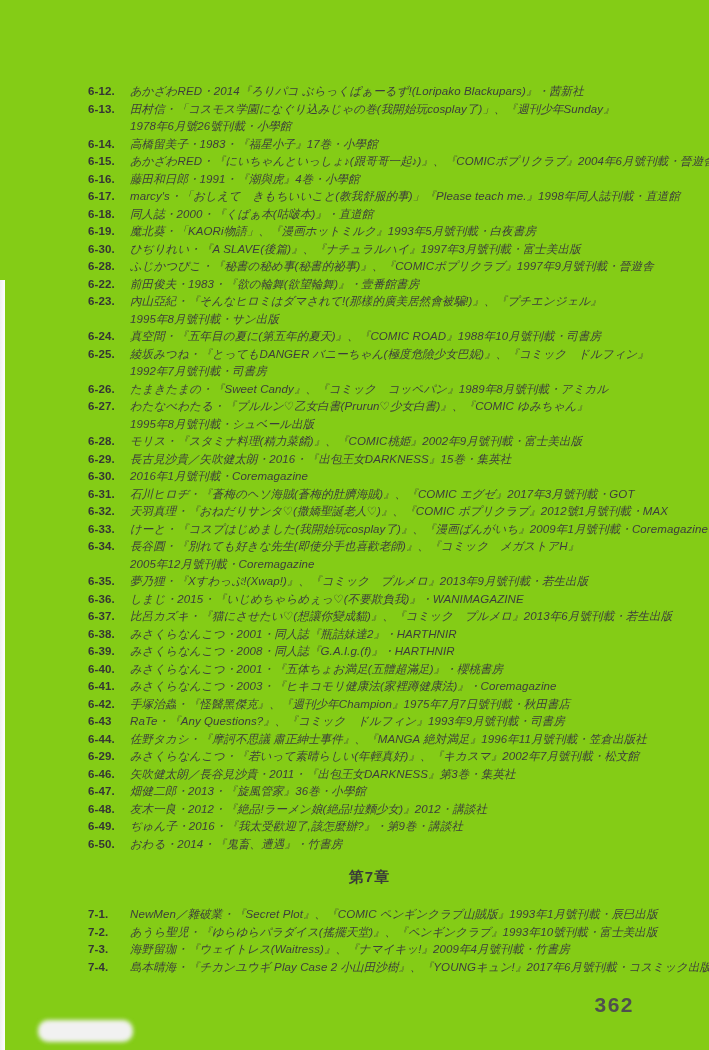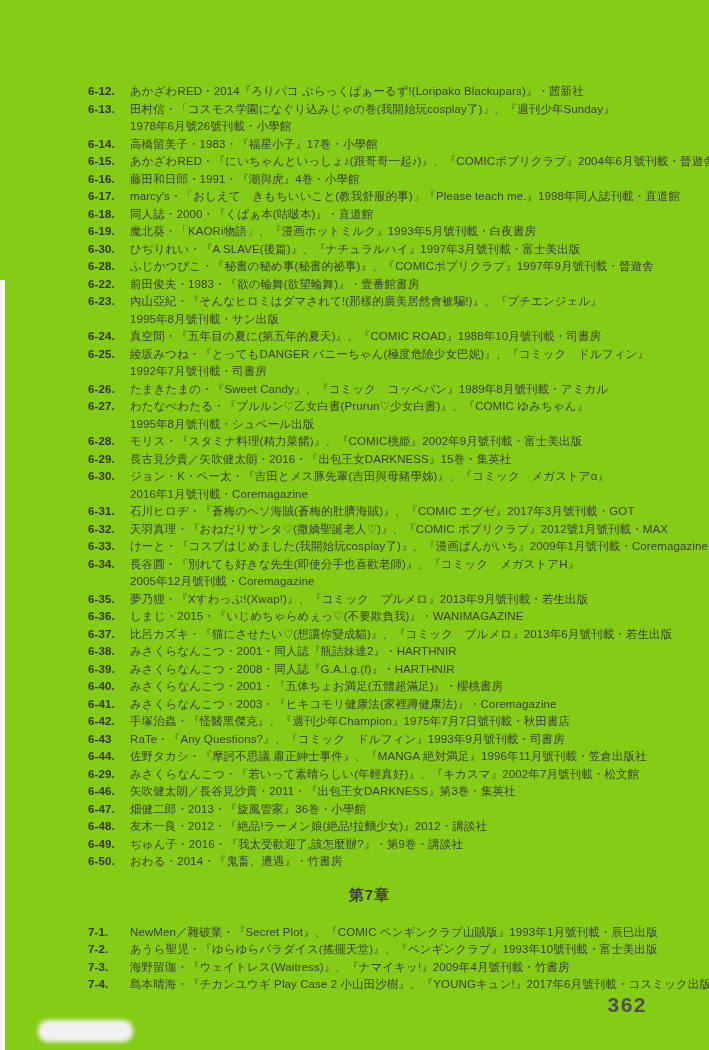--- a/index.html
+++ b/index.html
@@ -39,21 +39,21 @@
     font-size: 11.5px;
     line-height: 17.5px;
     letter-spacing: 0.1px;
   }
   .entry .num {
     flex: 0 0 42px;
     width: 42px;
     font-weight: bold;
     color: #353535;
   }
-  .entry .lines { flex: 1; min-width: 0; }
+  .entry .lines { flex: 1; min-width: 0; font-style: italic; }
   .entry .line { white-space: nowrap; }
   .chapter-heading {
     display: flex;
     align-items: center;
     margin: 15px 0 17px 0;
     flex-direction: column;
   }
   .chapter-heading .heading-text {
     font-size: 15px;
     font-weight: bold;
@@ -61,21 +61,21 @@
     letter-spacing: 1px;
   }
   .chapter-heading .heading-rule {
     flex: 1;
     height: 0;
     border-top: 2px solid #585858;
     margin-left: 12px;
   }
   .page-number {
     position: absolute;
-    right: 62px;
+    right: 75px;
     bottom: 33px;
     font-size: 21px;
     font-weight: bold;
     color: #4f4f4f;
     letter-spacing: 1.5px;
   }
 </style>
 </head>
 <body>
 
@@ -213,21 +213,20 @@
   <div class="entry">
     <span class="num">6-29.</span>
     <span class="lines">
             <div class="line">長古見沙貴／矢吹健太朗・2016・『出包王女DARKNESS』15巻・集英社</div>
           </span>
   </div>
 
   <div class="entry">
     <span class="num">6-30.</span>
     <span class="lines">
-            <div class="line">ジョン・K・ペー太・『吉田とメス豚先輩(吉田與母豬學姊)』、『コミック　メガストアα』</div>
             <div class="line">2016年1月號刊載・Coremagazine</div>
           </span>
   </div>
 
   <div class="entry">
     <span class="num">6-31.</span>
     <span class="lines">
             <div class="line">石川ヒロヂ・『蒼梅のヘソ海賊(蒼梅的肚臍海賊)』、『COMIC エグゼ』2017年3月號刊載・GOT</div>
           </span>
   </div>

